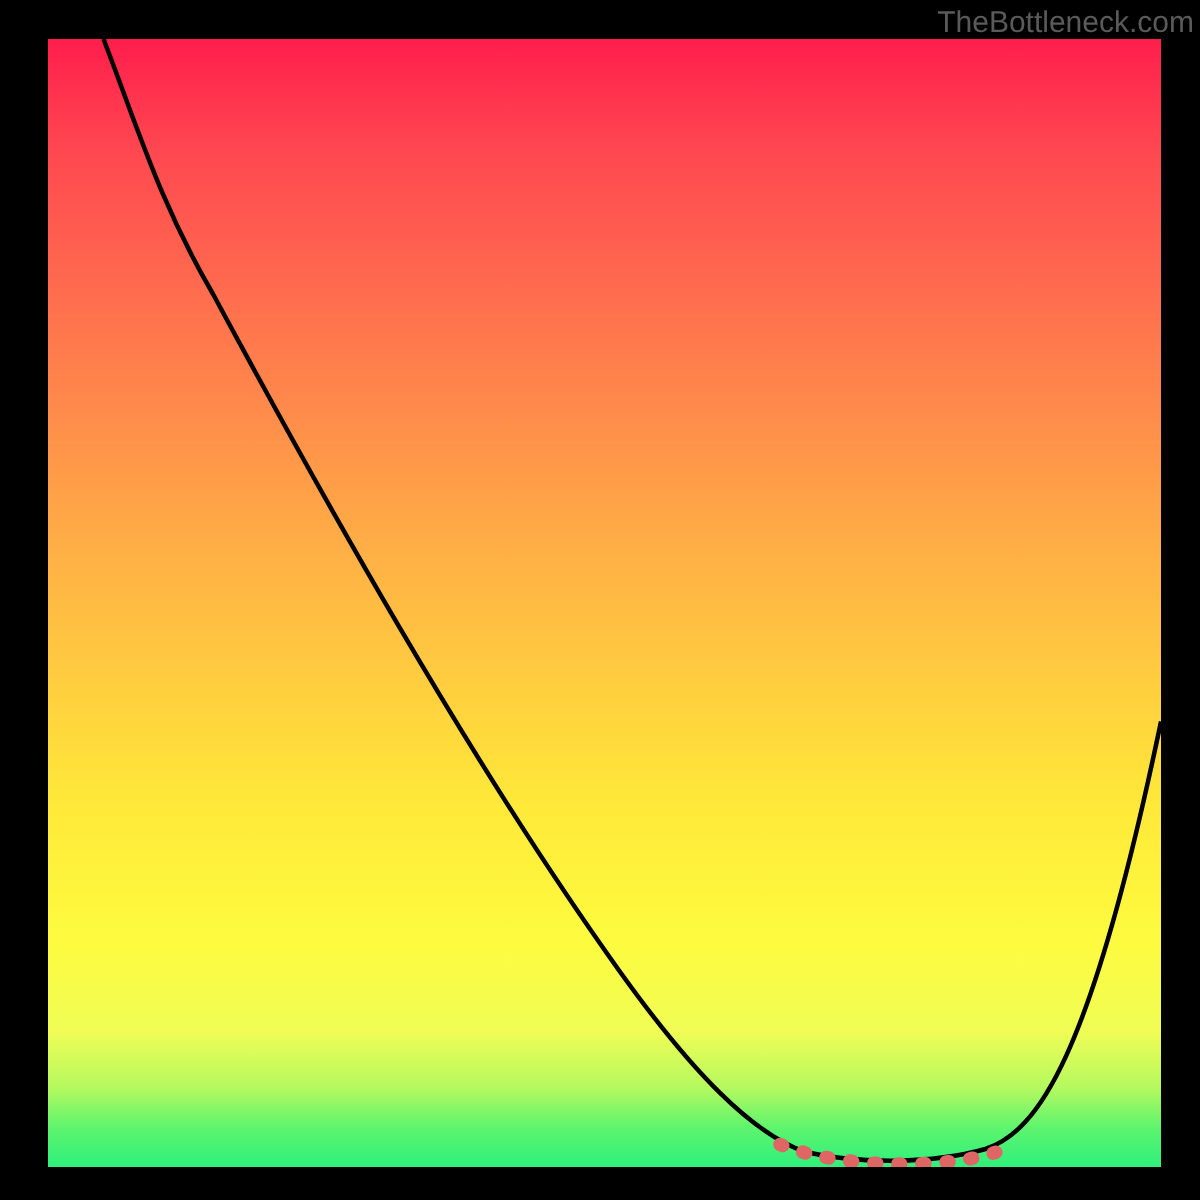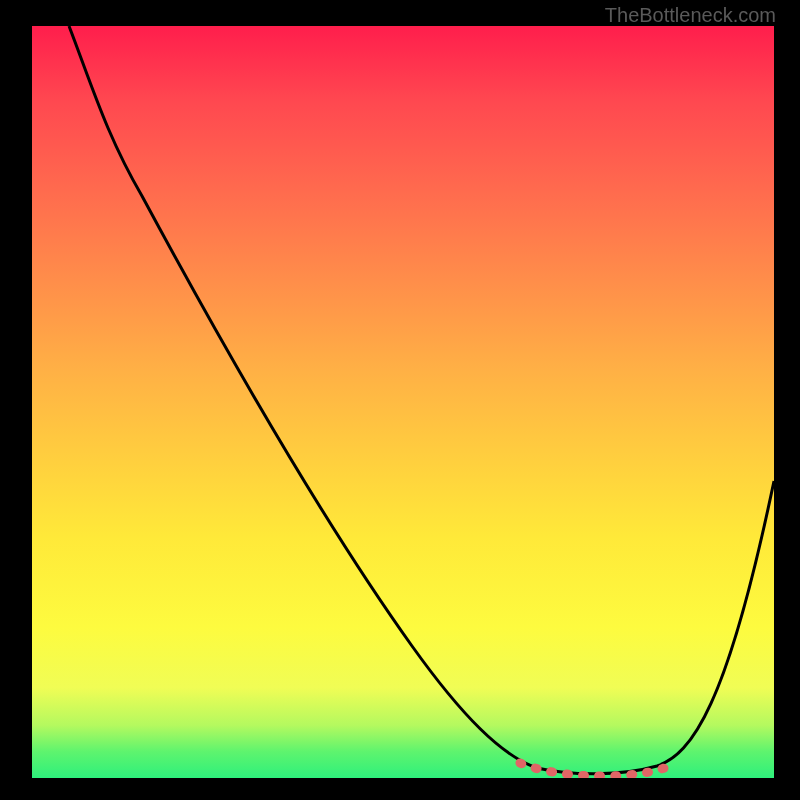--- a/index.html
+++ b/index.html
@@ -1,17 +1,17 @@
 <!DOCTYPE html>
 <html><head>
 <meta charset="utf-8">
 <style>
   * { margin: 0; padding: 0; box-sizing: border-box; }
   body { width: 800px; height: 800px; background: #000; position: relative; font-family: Arial, sans-serif; }
-  .watermark { position: absolute; top: 4px; right: 24px; color: #5a5a5a; font-size: 20px; font-weight: 500; z-index: 10; }
+  .watermark { position: absolute; top: 4px; right: 4px; color: #5a5a5a; font-size: 20px; font-weight: 500; z-index: 10; }
   .plot-area {
     position: absolute;
     left: 32px;
     top: 26px;
     width: 742px;
     height: 752px;
     background: linear-gradient(to bottom,
       #ff1e4c 0%,
       #ff4850 10%,
       #ff6b4e 22%,

